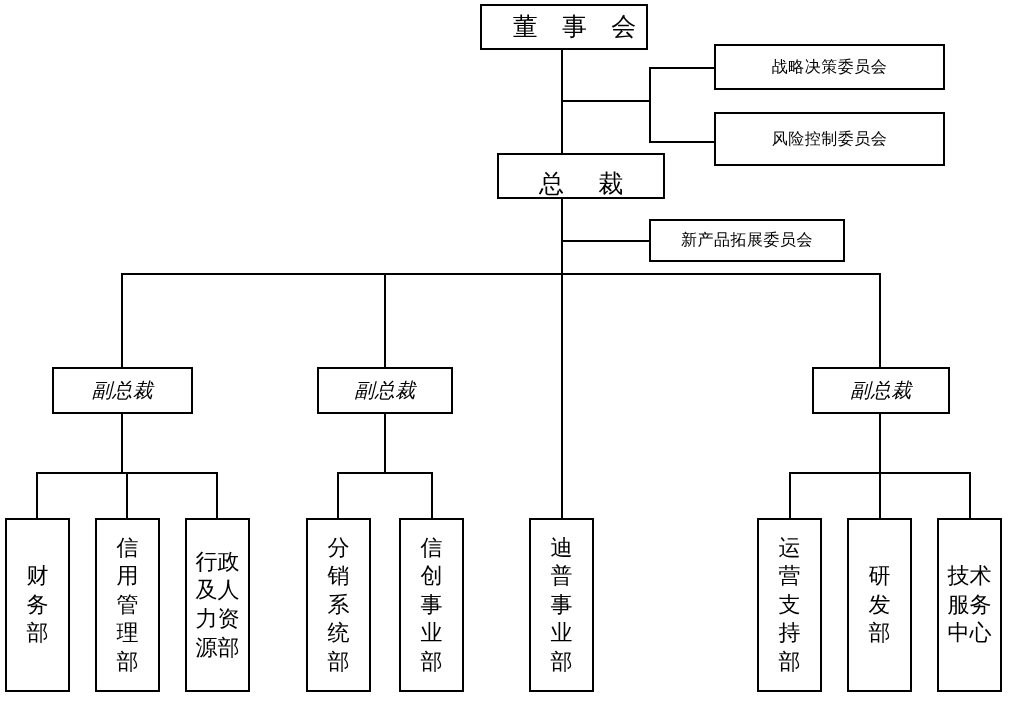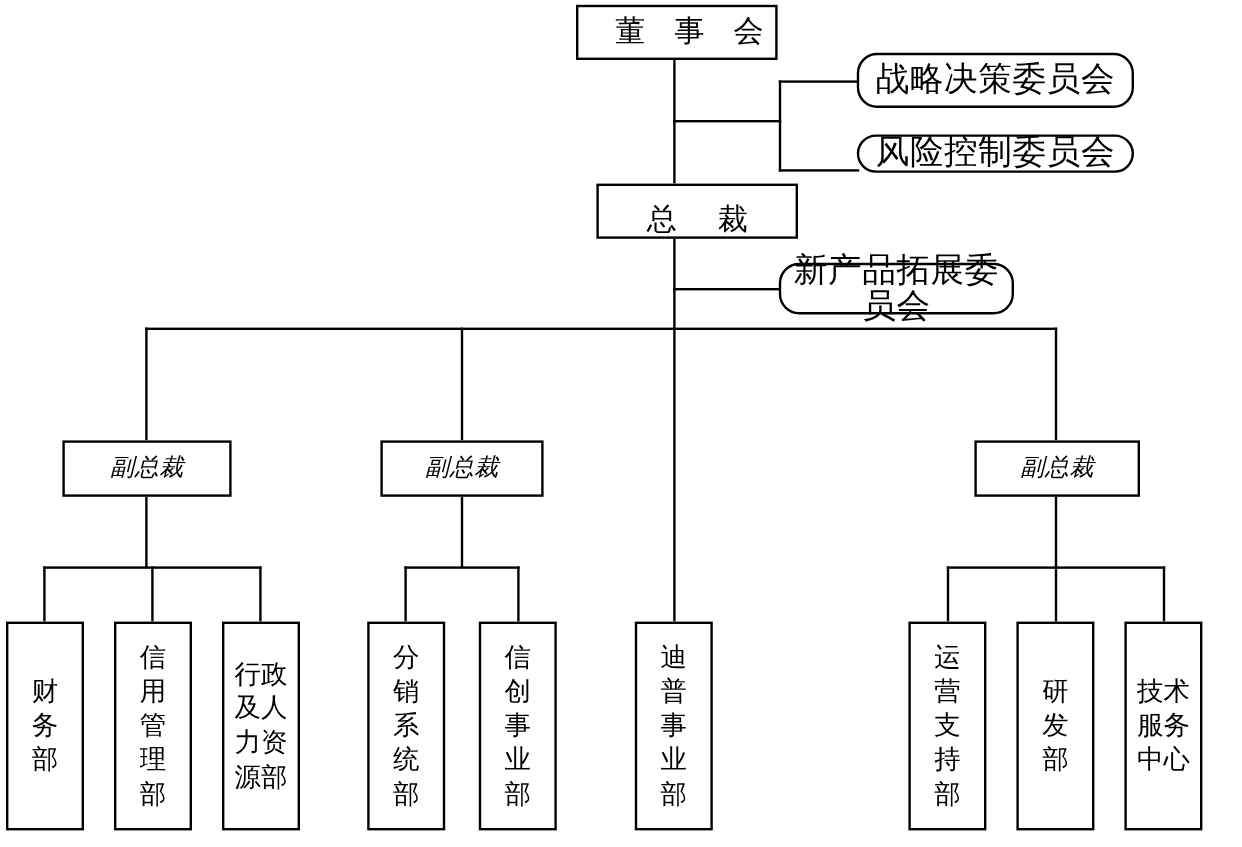--- a/index.html
+++ b/index.html
@@ -41,23 +41,22 @@
     font-weight: 500;
     padding-left: 21px;
   }
   .node.pres-title {
     font-size: 25px;
     letter-spacing: 14px;
     text-indent: 14px;
     font-weight: 500;
   }
   .node.committee {
-    font-size: 28px;
+    font-size: 16px;
     letter-spacing: 0.5px;
-    border-radius: 17px;
   }
   .node.vp {
     font-size: 20px;
     letter-spacing: 0.5px;
     font-style: italic;
   }
   .node.dept {
     font-size: 22px;
     padding: 6px 0 6px 0;
     align-items: center;
@@ -98,21 +97,21 @@
   <div class="line v" style="left:649px; top:67px; height:76px;"></div>
 
   <div class="line h" style="left:649px; top:67px; width:67px;"></div>
 
   <div class="line h" style="left:649px; top:141px; width:67px;"></div>
 
   <div class="node committee" style="left:714px; top:44px; width:231px; height:46px;">
     <span>战略决策委员会</span>
   </div>
 
-  <div class="node committee" style="left:714px; top:112px; width:231px; height:32px;">
+  <div class="node committee" style="left:714px; top:112px; width:231px; height:54px;">
     <span>风险控制委员会</span>
   </div>
 
   <div class="node pres-title" style="left:497px; top:153px; width:168px; height:46px;align-items:flex-end;">
     <span>总  裁</span>
   </div>
 
   <div class="line v" style="left:561px; top:199px; height:319px;"></div>
 
   <div class="line h" style="left:561px; top:240px; width:90px;"></div>

